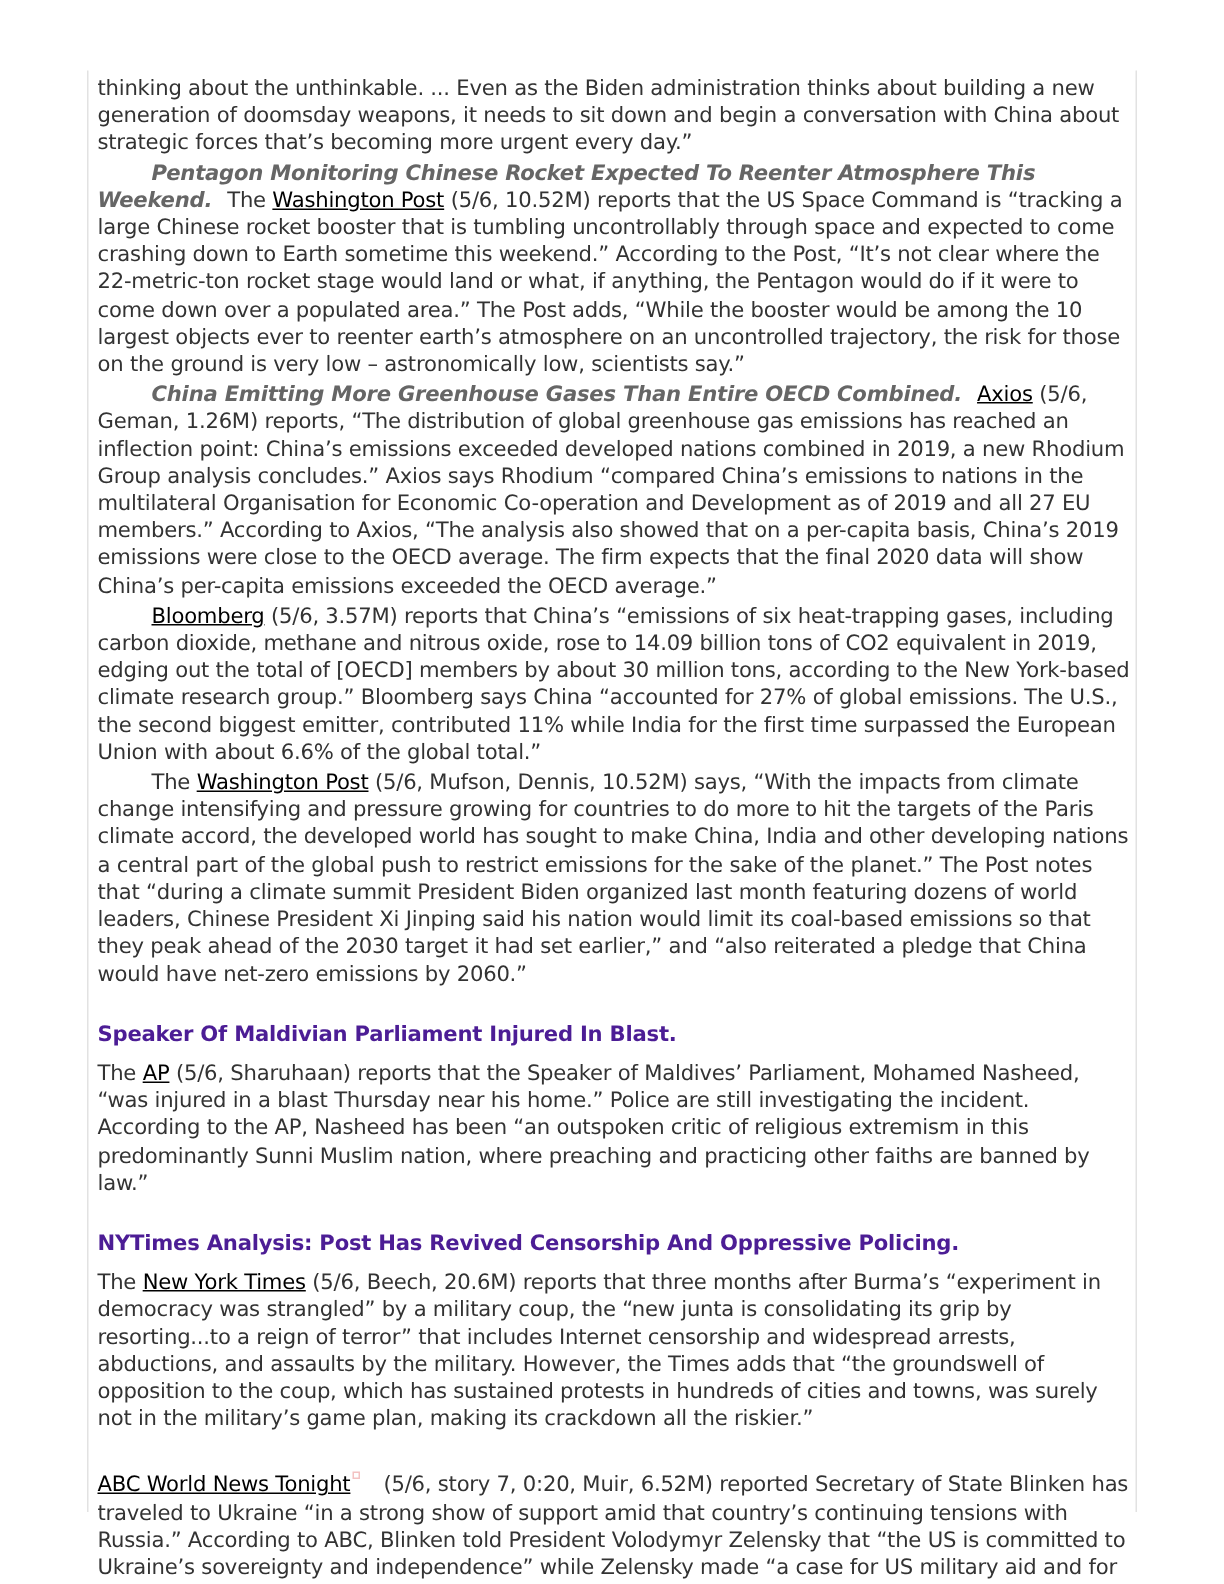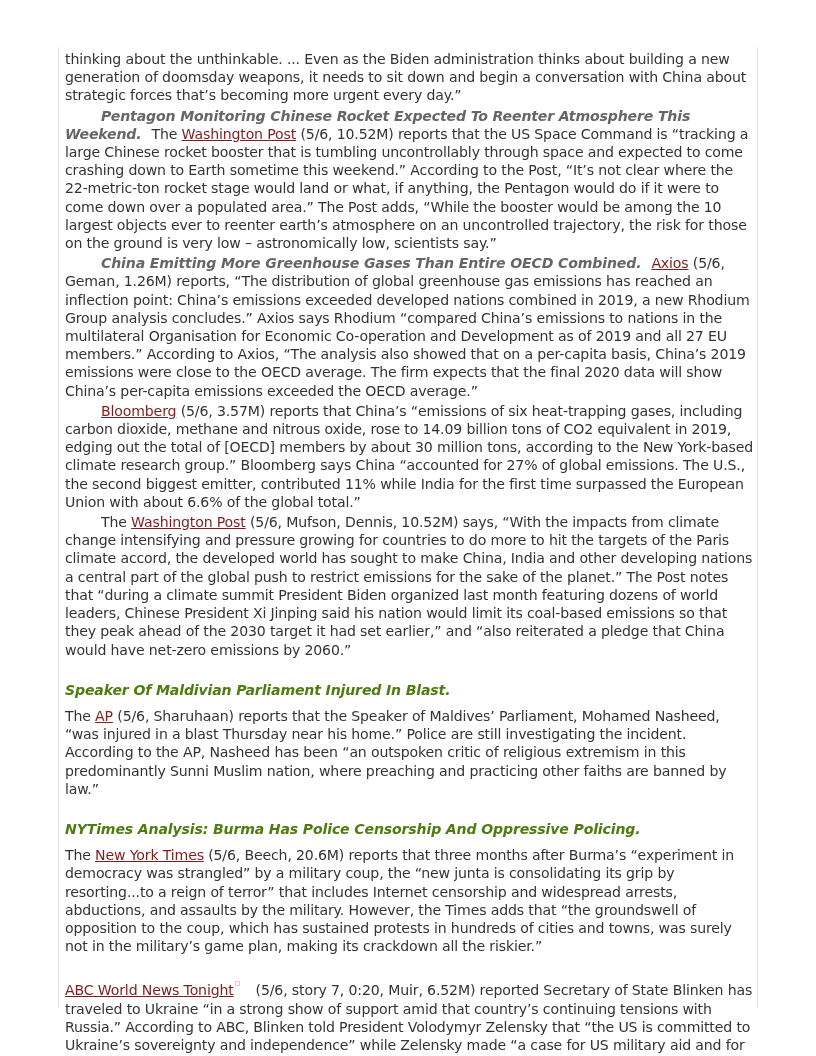--- a/index.html
+++ b/index.html
@@ -39,26 +39,25 @@
     .indent {
       text-indent: 36px;
     }
     .subhead {
       font-weight: bold;
       font-style: italic;
       color: #666666;
     }
     .headline {
       font-weight: bold;
-      color: #4d7c0f;
+      color: #4c1d95;
       margin: 0;
-      font-style: italic;
     }
     a.src {
-      color: #7f1d1d;
+      color: #000000;
       text-decoration: underline;
     }
     .section-gap {
       height: 18px;
     }
     .headline-gap {
       height: 4px;
     }
     .tiny-marker {
       display: inline-block;
@@ -87,21 +86,21 @@
   <p class="indent"><a class="src" href="#">Bloomberg</a> <span>(5/6, 3.57M) reports that China’s “emissions of six heat-trapping gases, including carbon dioxide, methane and nitrous oxide, rose to 14.09 billion tons of CO2 equivalent in 2019, edging out the total of [OECD] members by about 30 million tons, according to the New York-based climate research group.” Bloomberg says China “accounted for 27% of global emissions. The U.S., the second biggest emitter, contributed 11% while India for the first time surpassed the European Union with about 6.6% of the global total.”</span></p>
 
   <p class="indent"><span>The</span> <a class="src" href="#">Washington Post</a> <span>(5/6, Mufson, Dennis, 10.52M) says, “With the impacts from climate change intensifying and pressure growing for countries to do more to hit the targets of the Paris climate accord, the developed world has sought to make China, India and other developing nations a central part of the global push to restrict emissions for the sake of the planet.” The Post notes that “during a climate summit President Biden organized last month featuring dozens of world leaders, Chinese President Xi Jinping said his nation would limit its coal-based emissions so that they peak ahead of the 2030 target it had set earlier,” and “also reiterated a pledge that China would have net-zero emissions by 2060.”</span></p>
 
   <div class="section-gap"></div>
   <p class="headline">Speaker Of Maldivian Parliament Injured In Blast.</p>
   <div class="headline-gap"></div>
   <p><span>The</span> <a class="src" href="#">AP</a> <span>(5/6, Sharuhaan) reports that the Speaker of Maldives’ Parliament, Mohamed Nasheed, “was injured in a blast Thursday near his home.” Police are still investigating the incident. According to the AP, Nasheed has been “an outspoken critic of religious extremism in this predominantly Sunni Muslim nation, where preaching and practicing other faiths are banned by law.”</span></p>
 
   <div class="section-gap"></div>
-  <p class="headline">NYTimes Analysis: Burma Has Police Censorship And Oppressive Policing.</p>
+  <p class="headline">NYTimes Analysis: Post Has Revived Censorship And Oppressive Policing.</p>
   <div class="headline-gap"></div>
   <p><span>The</span> <a class="src" href="#">New York Times</a> <span>(5/6, Beech, 20.6M) reports that three months after Burma’s “experiment in democracy was strangled” by a military coup, the “new junta is consolidating its grip by resorting...to a reign of terror” that includes Internet censorship and widespread arrests, abductions, and assaults by the military. However, the Times adds that “the groundswell of opposition to the coup, which has sustained protests in hundreds of cities and towns, was surely not in the military’s game plan, making its crackdown all the riskier.”</span></p>
 
   <div class="section-gap"></div>
   <div class="headline-gap"></div>
   <p><a class="src" href="#">ABC World News Tonight</a><span class="tiny-marker"></span><span>(5/6, story 7, 0:20, Muir, 6.52M) reported Secretary of State Blinken has traveled to Ukraine “in a strong show of support amid that country’s continuing tensions with Russia.” According to ABC, Blinken told President Volodymyr Zelensky that “the US is committed to Ukraine’s sovereignty and independence” while Zelensky made “a case for US military aid and for</span></p>
 
 </div>
 
 </body></html>

